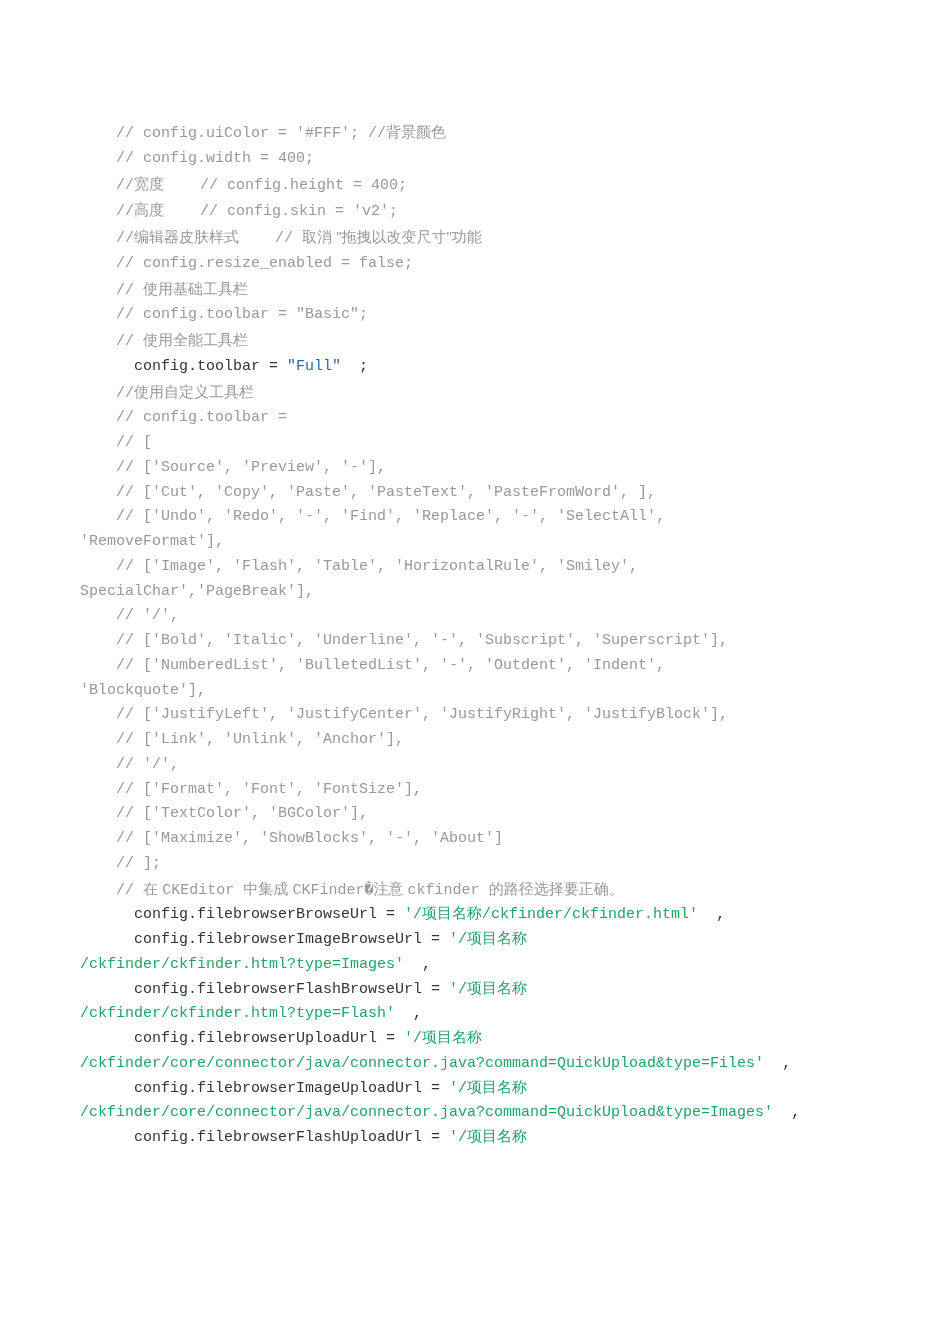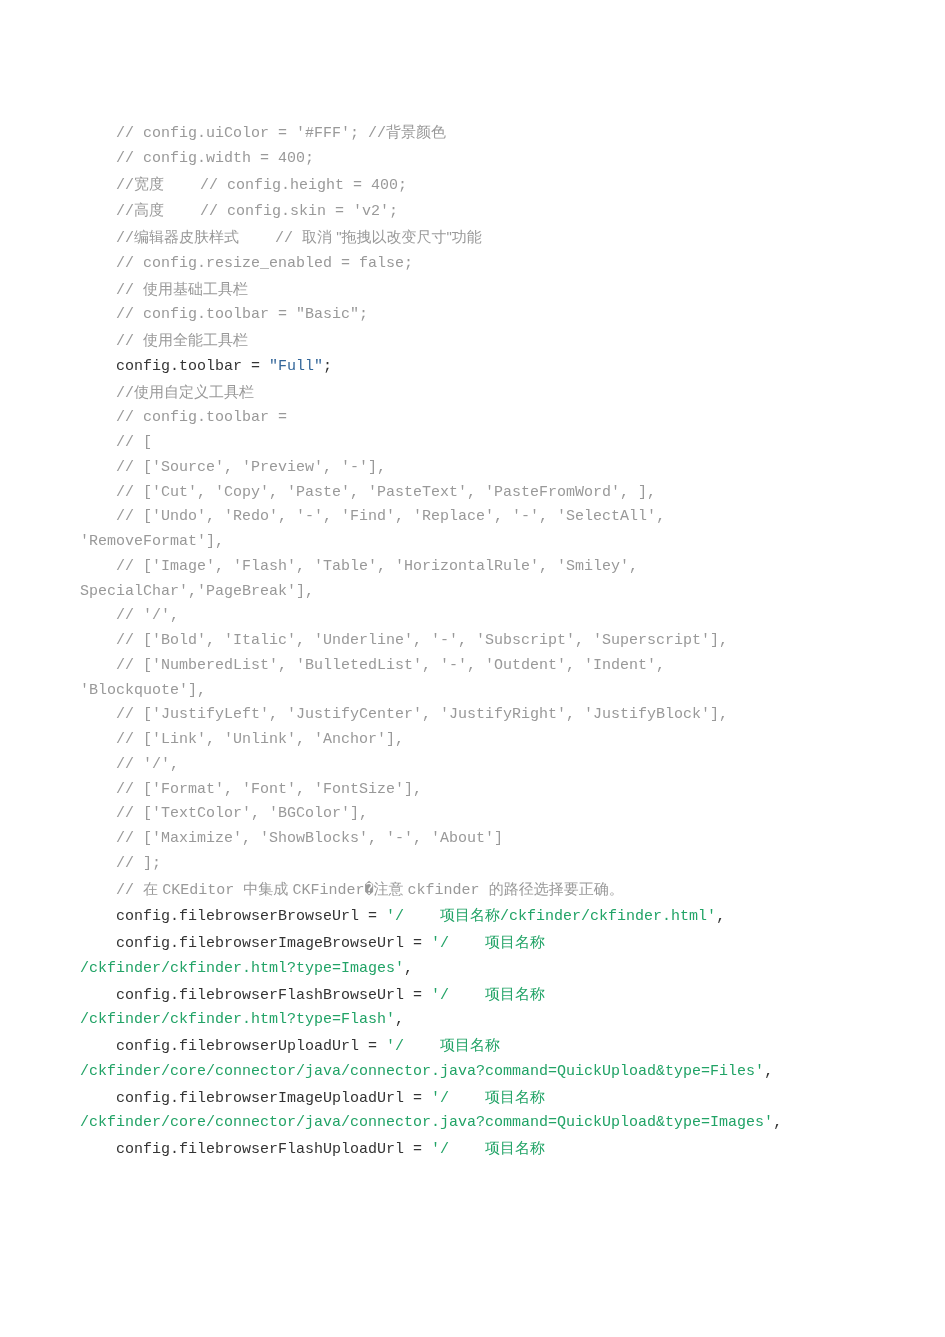--- a/index.html
+++ b/index.html
@@ -19,25 +19,25 @@
     background: #ffffff;
   }
   .code-block {
     white-space: pre-wrap;
     word-break: break-all;
   }
   .line {
     display: block;
   }
   .comment { color: #999999; }
-  .keyword { color: #333333; }
+  .keyword { color: #333333; margin-left: 18px; }
   .string { color: #21a366; }
   .string-alt { color: #336699; }
   .underline { }
   .cjk-comment { color: #999999; font-family: "SimSun", "Microsoft YaHei", sans-serif; }
-  .cjk { font-family: Liberation Sans, sans-serif; margin-left: 36px; }
+  .cjk { font-family: Liberation Mono, monospace; }
 </style>
 </head>
 <body>
 
 <div class="page">
   <div class="code-block" id="code-block"><span class="line">    <span class="comment">// config.uiColor = '#FFF'; //</span><span class="cjk-comment">背景颜色</span></span><span class="line">    <span class="comment">// config.width = 400;</span></span><span class="line">    <span class="comment">//</span><span class="cjk-comment">宽度</span><span class="comment">    // config.height = 400;</span></span><span class="line">    <span class="comment">//</span><span class="cjk-comment">高度</span><span class="comment">    // config.skin = 'v2';</span></span><span class="line">    <span class="comment">//</span><span class="cjk-comment">编辑器皮肤样式</span><span class="comment">    // </span><span class="cjk-comment">取消 "拖拽以改变尺寸"功能</span></span><span class="line">    <span class="comment">// config.resize_enabled = false;</span></span><span class="line">    <span class="comment">// </span><span class="cjk-comment">使用基础工具栏</span></span><span class="line">    <span class="comment">// config.toolbar = "Basic";</span></span><span class="line">    <span class="comment">// </span><span class="cjk-comment">使用全能工具栏</span></span><span class="line">    <span class="keyword">config.toolbar = </span><span class="string-alt">"Full"</span><span class="keyword">;</span></span><span class="line">    <span class="comment">//</span><span class="cjk-comment">使用自定义工具栏</span></span><span class="line">    <span class="comment">// config.toolbar =</span></span><span class="line">    <span class="comment">// [</span></span><span class="line">    <span class="comment">// ['Source', 'Preview', '-'],</span></span><span class="line">    <span class="comment">// ['Cut', 'Copy', 'Paste', 'PasteText', 'PasteFromWord', ],</span></span><span class="line">    <span class="comment">// ['Undo', '</span><span class="comment underline">Redo</span><span class="comment">', '-', 'Find', 'Replace', '-', 'SelectAll', </span></span><span class="line"><span class="comment">'RemoveFormat'],</span></span><span class="line">    <span class="comment">// ['Image', 'Flash', 'Table', 'HorizontalRule', '</span><span class="comment underline">Smiley</span><span class="comment">', </span></span><span class="line"><span class="comment">SpecialChar','PageBreak'],</span></span><span class="line">    <span class="comment">// '/',</span></span><span class="line">    <span class="comment">// ['Bold', 'Italic', 'Underline', '-', 'Subscript', 'Superscript'],</span></span><span class="line">    <span class="comment">// ['NumberedList', 'BulletedList', '-', '</span><span class="comment underline">Outdent</span><span class="comment">', 'Indent', </span></span><span class="line"><span class="comment">'</span><span class="comment underline">Blockquote</span><span class="comment">'],</span></span><span class="line">    <span class="comment">// ['JustifyLeft', 'JustifyCenter', 'JustifyRight', 'JustifyBlock'],</span></span><span class="line">    <span class="comment">// ['Link', 'Unlink', 'Anchor'],</span></span><span class="line">    <span class="comment">// '/',</span></span><span class="line">    <span class="comment">// ['Format', 'Font', 'FontSize'],</span></span><span class="line">    <span class="comment">// ['TextColor', 'BGColor'],</span></span><span class="line">    <span class="comment">// ['Maximize', 'ShowBlocks', '-', 'About']</span></span><span class="line">    <span class="comment">// ];</span></span><span class="line">    <span class="comment">// </span><span class="cjk-comment">在 </span><span class="comment">CKEditor </span><span class="cjk-comment">中集成 </span><span class="comment">CKFinder�</span><span class="cjk-comment">注意 </span><span class="comment underline">ckfinder</span><span class="comment"> </span><span class="cjk-comment">的路径选择要正确。</span></span><span class="line">    <span class="keyword">config.filebrowserBrowseUrl = </span><span class="string">'/</span><span class="string cjk">项目名称</span><span class="string">/ckfinder/ckfinder.html'</span><span class="keyword">,</span></span><span class="line">    <span class="keyword">config.filebrowserImageBrowseUrl = </span><span class="string">'/</span><span class="string cjk">项目名称</span></span><span class="line"><span class="string">/ckfinder/ckfinder.html?type=Images'</span><span class="keyword">,</span></span><span class="line">    <span class="keyword">config.filebrowserFlashBrowseUrl = </span><span class="string">'/</span><span class="string cjk">项目名称</span></span><span class="line"><span class="string">/ckfinder/ckfinder.html?type=Flash'</span><span class="keyword">,</span></span><span class="line">    <span class="keyword">config.filebrowserUploadUrl = </span><span class="string">'/</span><span class="string cjk">项目名称</span></span><span class="line"><span class="string">/ckfinder/core/connector/java/connector.java?command=QuickUpload&amp;type=Files'</span><span class="keyword">,</span></span><span class="line">    <span class="keyword">config.filebrowserImageUploadUrl = </span><span class="string">'/</span><span class="string cjk">项目名称</span></span><span class="line"><span class="string">/ckfinder/core/connector/java/connector.java?command=QuickUpload&amp;type=Images'</span><span class="keyword">,</span></span><span class="line">    <span class="keyword">config.filebrowserFlashUploadUrl = </span><span class="string">'/</span><span class="string cjk">项目名称</span></span></div>
 </div>
 
 </body></html>

